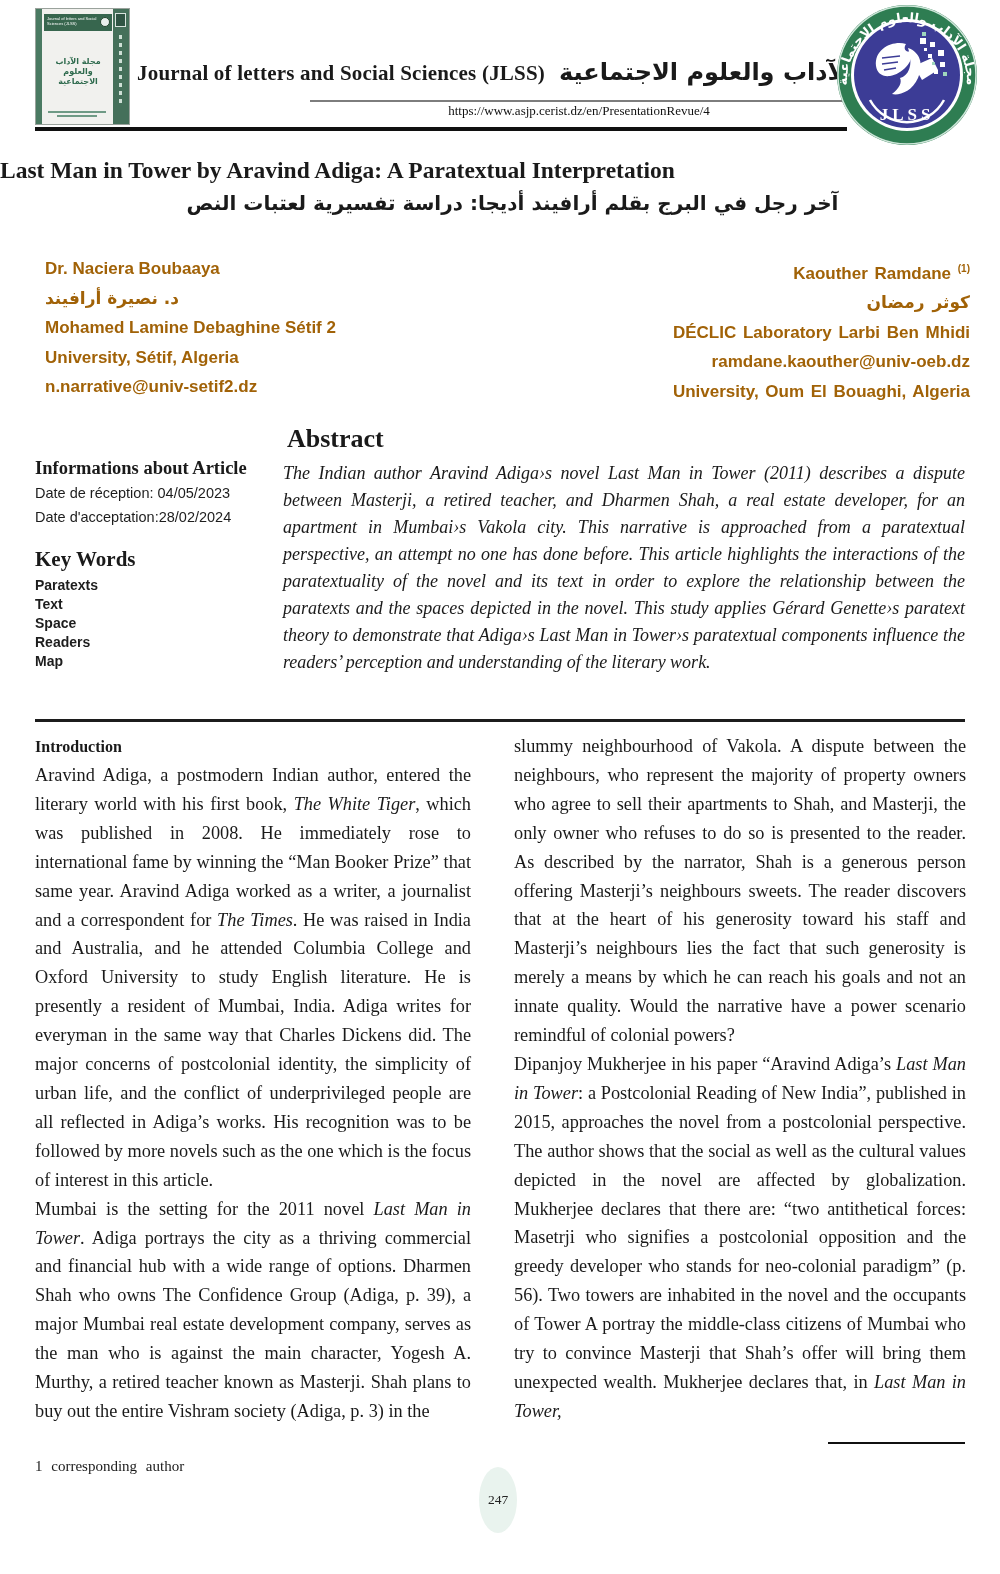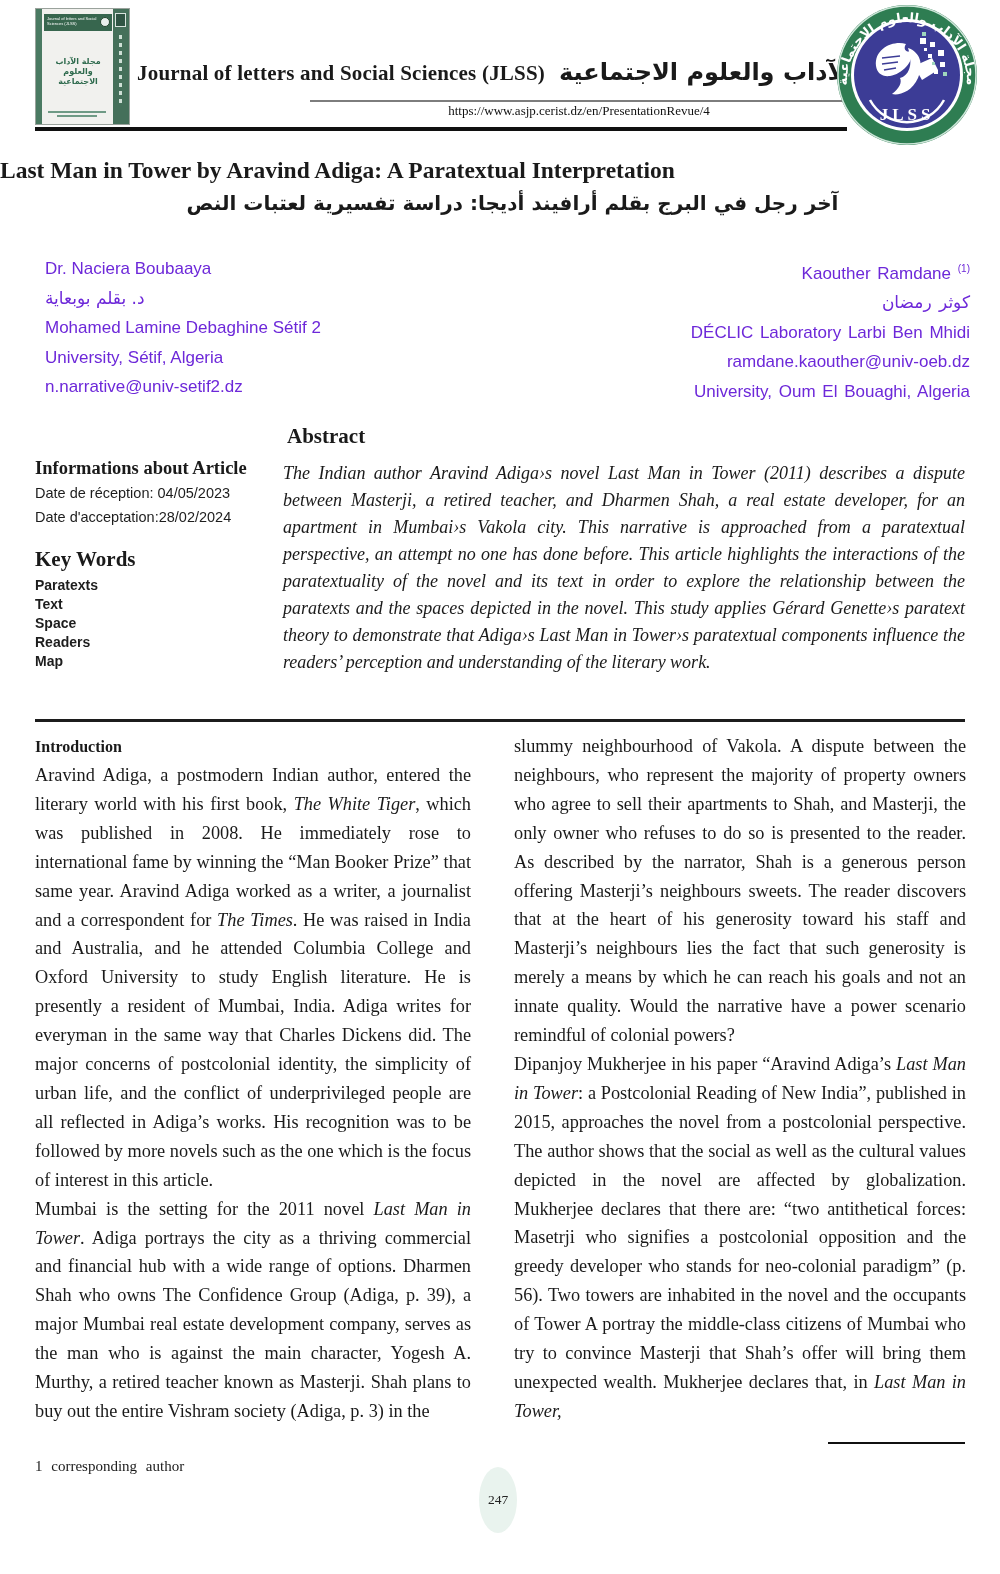--- a/index.html
+++ b/index.html
@@ -29,34 +29,34 @@
   .thick-rule{position:absolute;left:35px;top:127px;width:812px;height:4px;background:#101010;}
   .logo{position:absolute;left:836px;top:4px;width:142px;height:142px;}
 
   
   .title-en{position:absolute;left:0;top:157px;width:100%;text-align:left;font-weight:bold;font-size:23.5px;}
   .title-ar{position:absolute;left:0;top:191px;width:100%;text-align:center;font-weight:bold;font-size:20px;
       font-family:"DejaVu Sans",sans-serif;direction:rtl;}
 
   
   .author{position:absolute;top:254px;width:430px;font-family:"Liberation Sans",sans-serif;
-      font-size:17px;line-height:29.5px;color:#6d28d9;font-weight:400;}
+      font-size:17px;line-height:29.5px;color:#a16207;font-weight:700;}
   .author .ar{font-family:"DejaVu Sans",sans-serif;font-size:17px;direction:rtl;}
   .author-left{left:45px;text-align:left;}
   .author-right{right:55px;text-align:right;word-spacing:2px;}
   .author sup{font-size:10px;}
 
   
   .info{position:absolute;left:35px;top:458px;width:250px;}
   .info h3{margin:0;font-size:18.5px;font-weight:bold;}
   .info .meta{font-family:"Liberation Sans",sans-serif;font-size:14.5px;line-height:20px;color:#1d1d1d;margin-top:4px;}
   .info .kw-h{margin:20px 0 4px 0;font-size:21px;font-weight:bold;}
   .info .kw{font-family:"Liberation Sans",sans-serif;font-size:14px;font-weight:600;line-height:19px;color:#1d1d1d;}
 
-  .abstract-h{position:absolute;left:287px;top:424px;font-weight:bold;font-size:21px;font-family:Liberation Serif, serif;}
+  .abstract-h{position:absolute;left:287px;top:424px;font-weight:bold;font-size:26px;font-family:Liberation Serif, serif;}
   .abstract-t{position:absolute;left:283px;top:460px;width:682px;font-style:italic;font-size:18px;
       line-height:27px;text-align:justify;}
 
   .divider{position:absolute;left:35px;top:719px;width:930px;height:2.5px;background:#1c1c1c;}
 
   
   .col{position:absolute;top:732px;font-size:18.3px;line-height:28.9px;text-align:justify;}
   .col p{margin:0;}
   .col-left{left:35px;width:436px;}
   .col-right{left:514px;width:452px;}
@@ -135,21 +135,21 @@
     </g>
     <path d="M 34,96 A 42,42 0 0 0 108,96" fill="none" stroke="#ffffff" stroke-width="2.5"></path>
     <text x="71" y="116" text-anchor="middle" font-family="Liberation Serif, serif" font-size="17" font-weight="bold" letter-spacing="4" fill="#ffffff">JLSS</text>
   </svg>
 
   <div class="title-en">Last Man in Tower by Aravind Adiga: A Paratextual Interpretation</div>
   <div class="title-ar">آخر رجل في البرج بقلم أرافيند أديجا: دراسة تفسيرية لعتبات النص</div>
 
   <div class="author author-left">
     <div>Dr. Naciera Boubaaya</div>
-    <div class="ar">د. بقلم بوبعاية</div>
+    <div class="ar">د. نصيرة أرافيند</div>
     <div>Mohamed Lamine Debaghine Sétif 2</div>
     <div>University, Sétif, Algeria</div>
     <div>n.narrative@univ-setif2.dz</div>
   </div>
 
   <div class="author author-right">
     <div>
       <span>Kaouther Ramdane</span>
       <sup>(1)</sup>
     </div>

